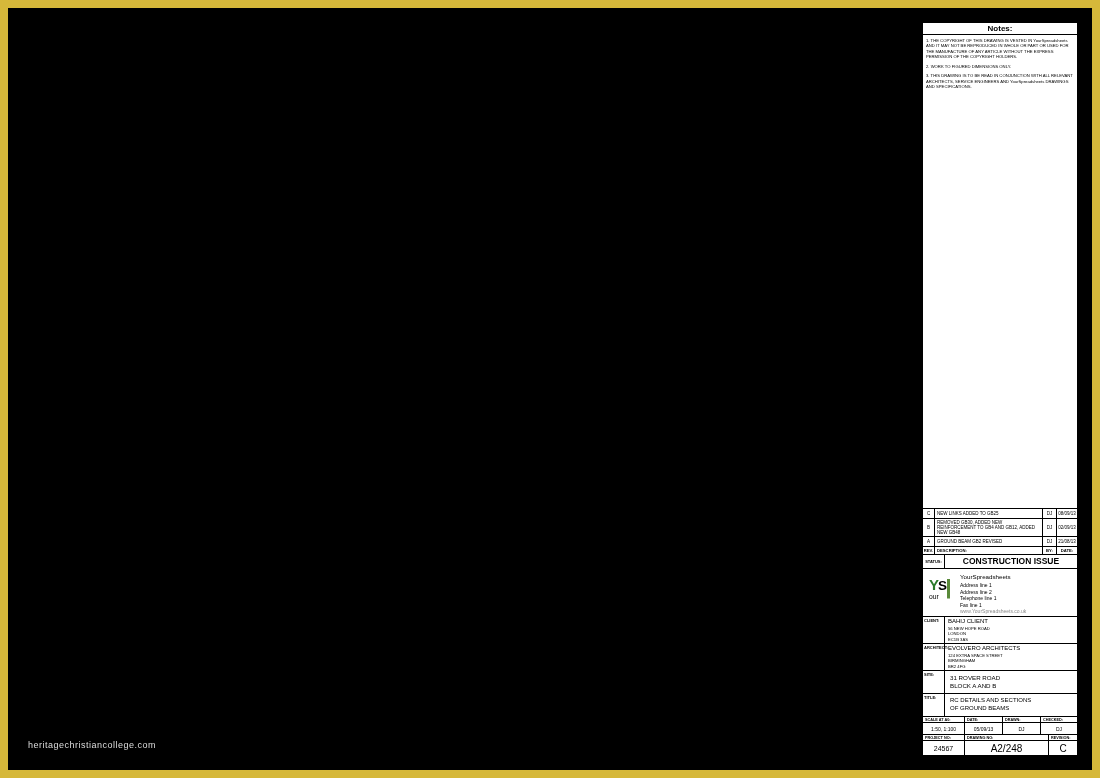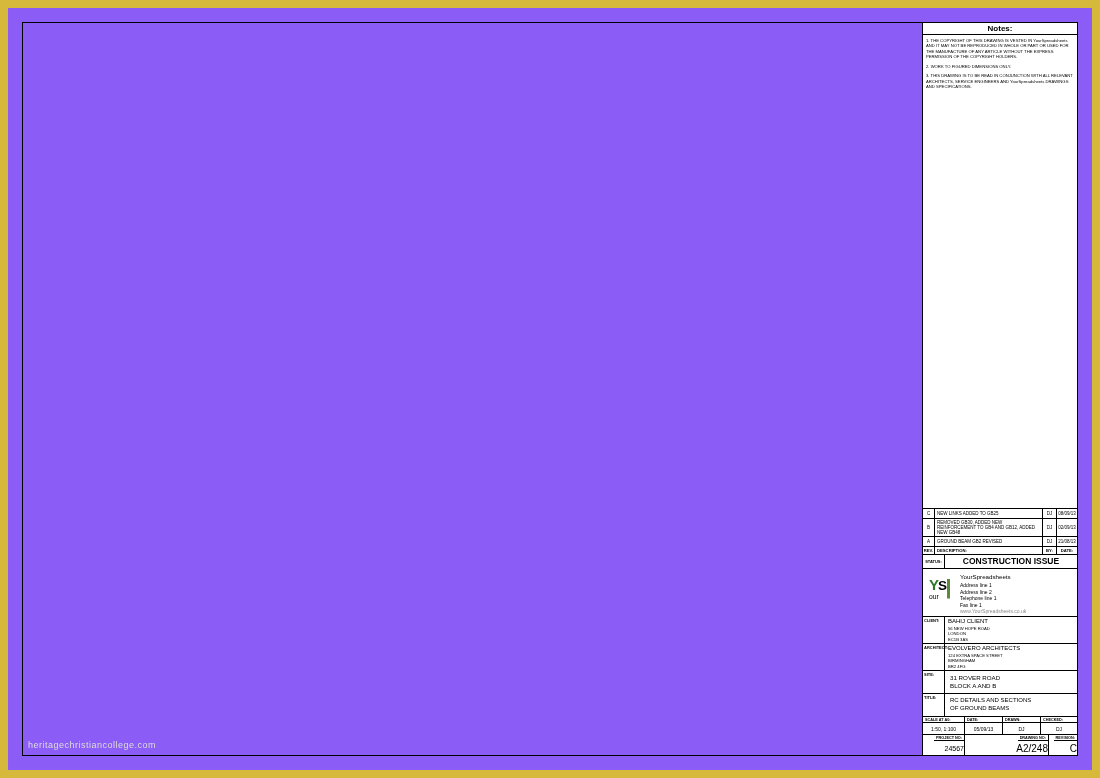--- a/index.html
+++ b/index.html
@@ -6,21 +6,21 @@
   body {
     width: 1100px;
     height: 778px;
     background: #d6b83a;
     padding: 8px;
     font-family: Arial, Helvetica, sans-serif;
   }
   .paper {
     width: 1084px;
     height: 762px;
-    background: #8b5cf6;
+    background: #000000;
     position: relative;
   }
   .frame {
     position: absolute;
     left: 14px;
     top: 14px;
     right: 14px;
     bottom: 14px;
     border: 1.5px solid #000;
   }
@@ -119,21 +119,20 @@
   .bg-head { font-size:3.8px; font-weight:bold; padding:1px 2px; border-bottom:0.5px solid #000; height:6px;}
   .bg-val { font-size:5px; flex:1; display:flex;align-items:center;justify-content:center;}
   .dwg-row {
     display:flex;
     height:20px;
   }
   .dwg-cell {
     border-right:0.5px solid #000;
     display:flex;
     flex-direction:column;
-    align-items:flex-end;
   }
   .dwg-cell:last-child{border-right:none;}
   .dwg-head { font-size:3.8px;font-weight:bold;padding:1px 2px;border-bottom:0.5px solid #000;height:6px;}
   .dwg-val { flex:1;display:flex;align-items:center;justify-content:center;}
   .watermark {
     position:absolute;
     left:20px;
     bottom:20px;
     font-size:9px;
     color:#ddd;

